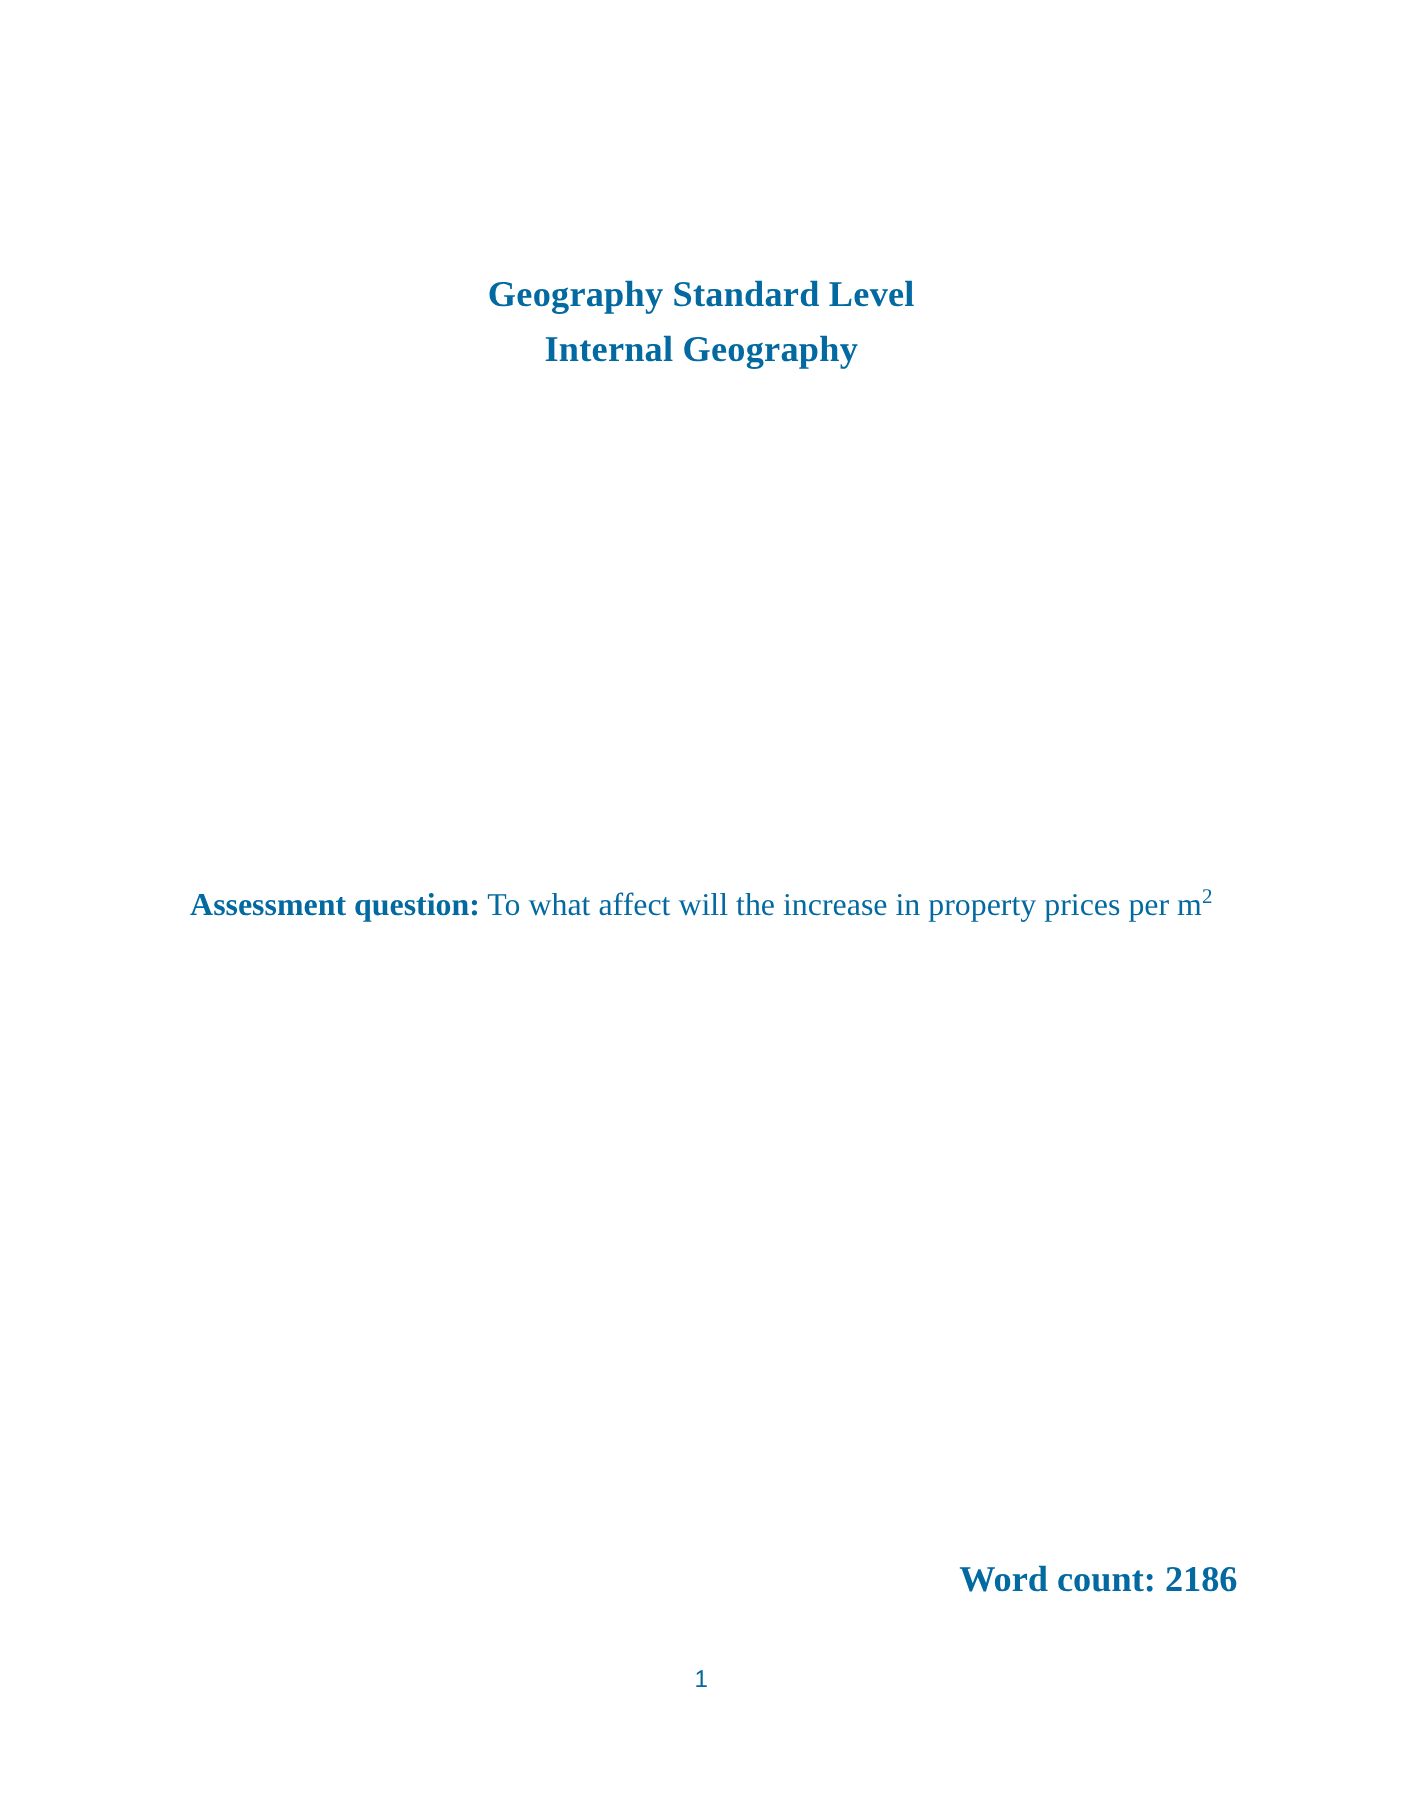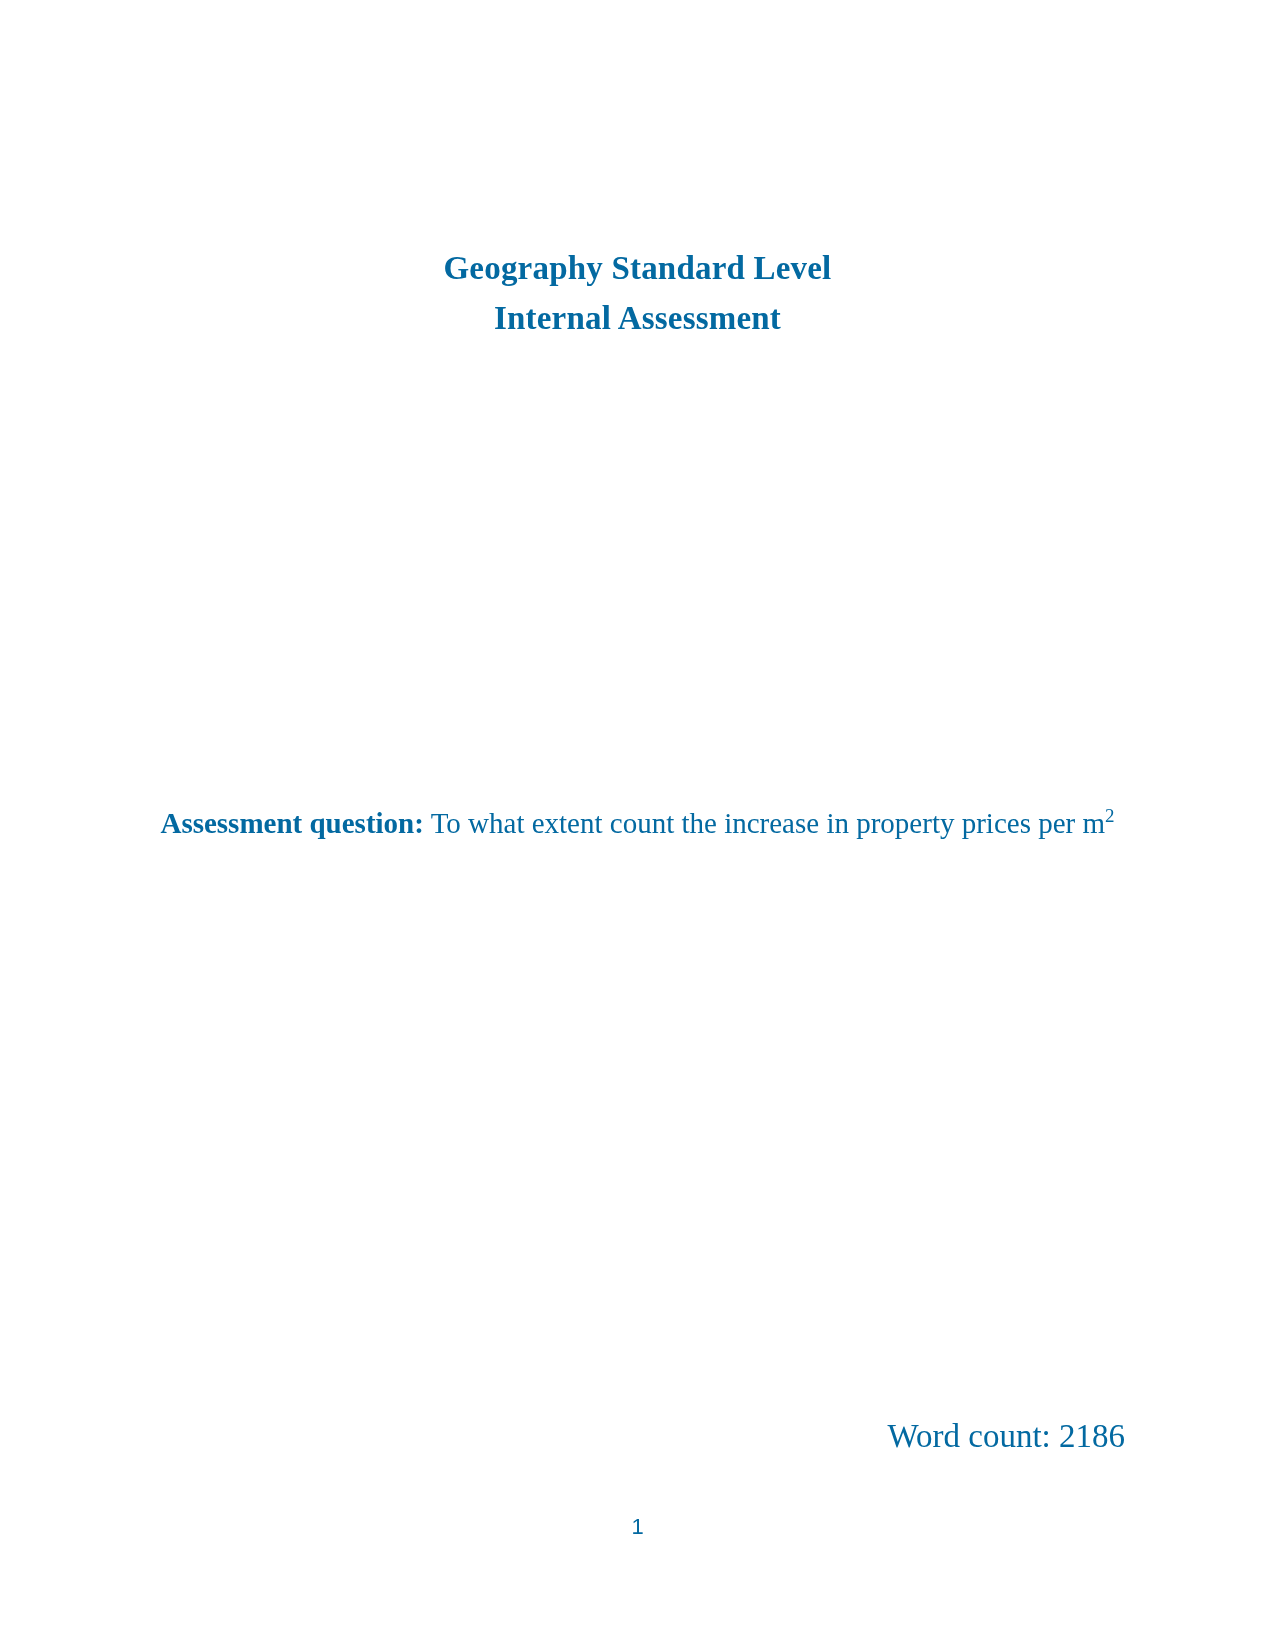--- a/index.html
+++ b/index.html
@@ -51,21 +51,21 @@
     font-size: 19px;
     line-height: 0;
     vertical-align: super;
   }
   .word-count {
     position: absolute;
     top: 1417px;
     right: 150px;
     margin: 0;
     font-size: 33px;
-    font-weight: normal;
+    font-weight: bold;
     line-height: 38px;
     text-align: right;
   }
   .page-number {
     position: absolute;
     top: 1514px;
     left: 0;
     width: 100%;
     text-align: center;
     font-family: "Liberation Sans", sans-serif;
@@ -74,25 +74,25 @@
     font-weight: normal;
   }
 </style>
 </head>
 <body>
 
 <div class="page">
 
   <h1 class="title">
     <span class="title-line">Geography Standard Level</span>
-    <span class="title-line">Internal Assessment</span>
+    <span class="title-line">Internal Geography</span>
   </h1>
 
   <p class="question">
     <span class="q-label">Assessment question:</span>
-    <span>To what extent count the increase in property prices per m</span><sup>2</sup><br>
+    <span>To what affect will the increase in property prices per m</span><sup>2</sup><br>
   </p>
 
   <p class="word-count">Word count: 2186</p>
 
   <div class="page-number">1</div>
 
 </div>
 
 </body></html>

